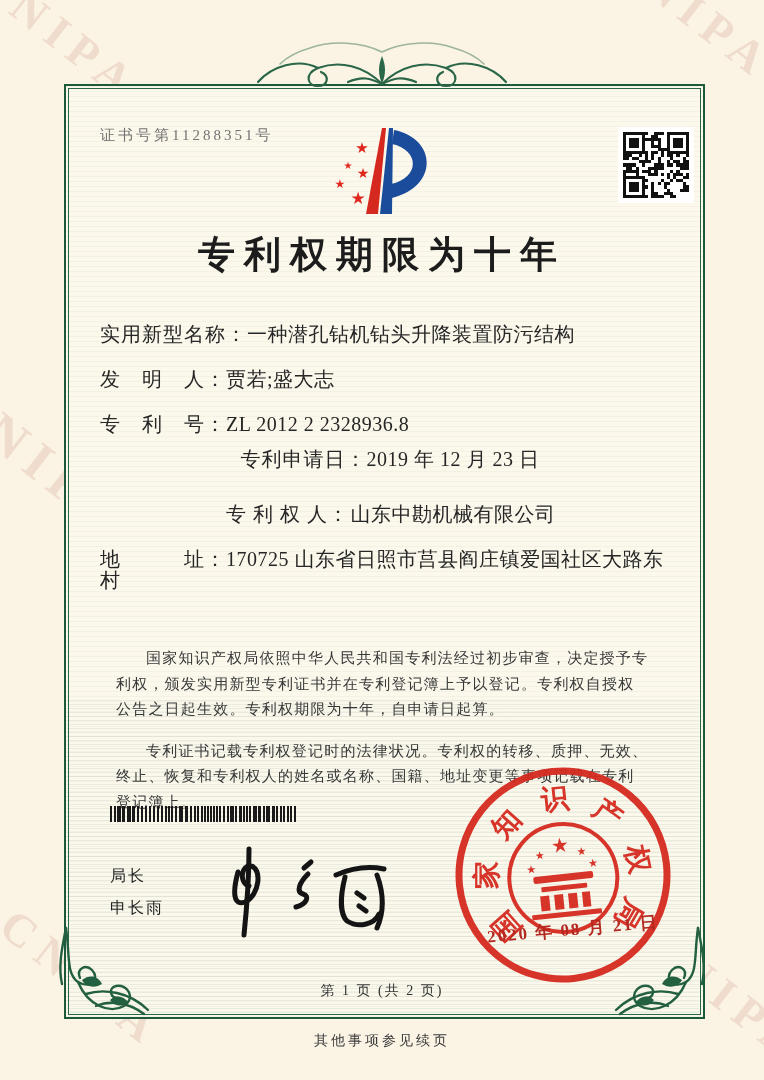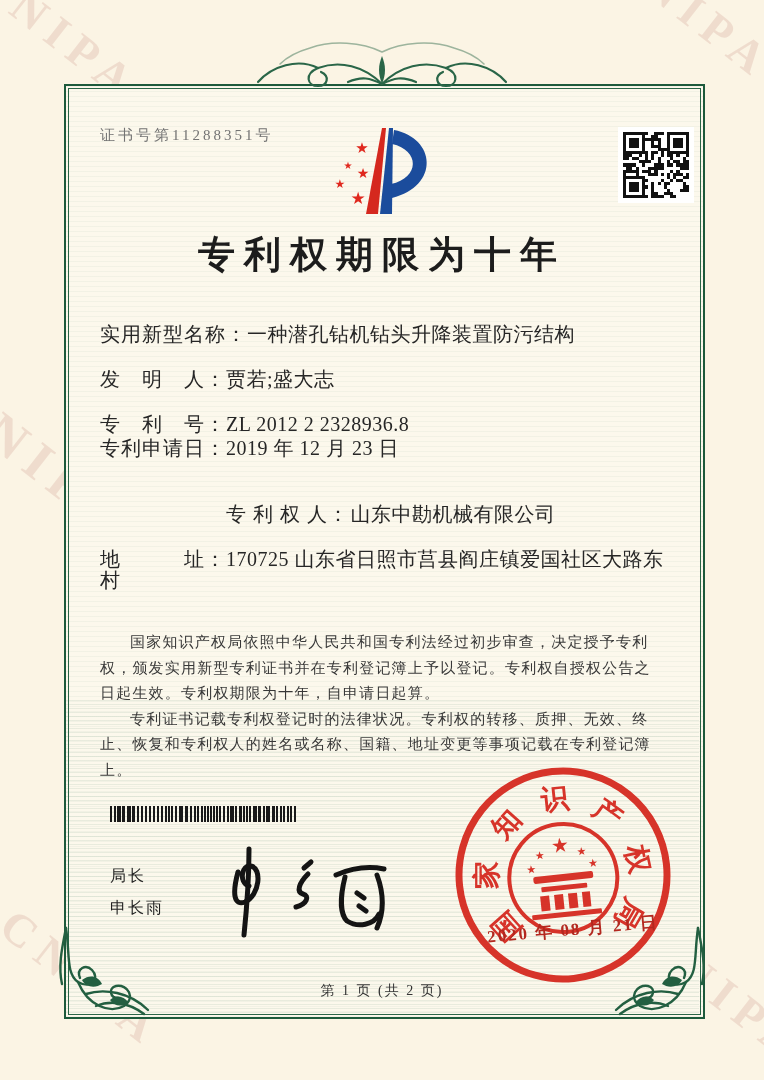--- a/index.html
+++ b/index.html
@@ -53,26 +53,26 @@
   #qr div.on{background:#111;}
   #title{
     position:absolute;left:0;top:230px;width:100%;text-align:center;z-index:4;
     font-size:37px;font-weight:bold;letter-spacing:9px;color:#1c1c1c;
   }
   
   .field-row{position:absolute;left:100px;z-index:4;font-size:20px;line-height:21px;color:#262626;width:580px;}
   .field-row .lbl{display:inline-block;min-width:126px;letter-spacing:1px;}
   .field-row .val{letter-spacing:0.5px;}
   .field-row .lbl2{margin-left:74px;letter-spacing:1px;}
-  #row0{top:324px;} #row1{top:369px;} #row2{top:414px;} #row3{top:438px;}
+  #row0{top:324px;} #row1{top:369px;} #row2{top:414px;} #row3{top:449px;text-align:center;}
   #row4{top:504px;text-align:center;} #row5{top:549px;} #row6{top:594px;}
   
   #paras{position:absolute;left:100px;top:630px;width:566px;z-index:4;}
   #paras p{
-    margin:0;font-size:15px;line-height:25.5px;text-indent:2em;
+    margin:16px;font-size:15px;line-height:25.5px;text-indent:2em;
     letter-spacing:1.2px;color:#383838;
   }
   
   #barcode{position:absolute;left:110px;top:806px;height:16px;z-index:4;display:flex;align-items:stretch;}
   #barcode span{display:block;background:#1a1a1a;}
   
   #director-title{position:absolute;left:110px;top:866px;font-size:16px;letter-spacing:2px;z-index:4;color:#1f1f1f;}
   #director-name{position:absolute;left:110px;top:898px;font-size:16px;letter-spacing:2px;z-index:4;color:#1f1f1f;}
   #signature{position:absolute;left:218px;top:842px;z-index:4;}
   
@@ -714,14 +714,15 @@
       <rect x="90" y="134" width="9" height="15"></rect>
       <rect x="104" y="134" width="9" height="15"></rect>
       <rect x="118" y="134" width="9" height="15"></rect>
       <rect x="132" y="134" width="8" height="15"></rect>
       <rect x="80" y="152" width="70" height="5" rx="1"></rect>
     </g>
   </svg>
   <div id="seal-date">2020 年 08 月 21 日</div>
 
   <div id="page-info">第 1 页 (共 2 页)</div>
+  <div id="cont-note">其他事项参见续页</div>
 
 </div>
 
 </body></html>

